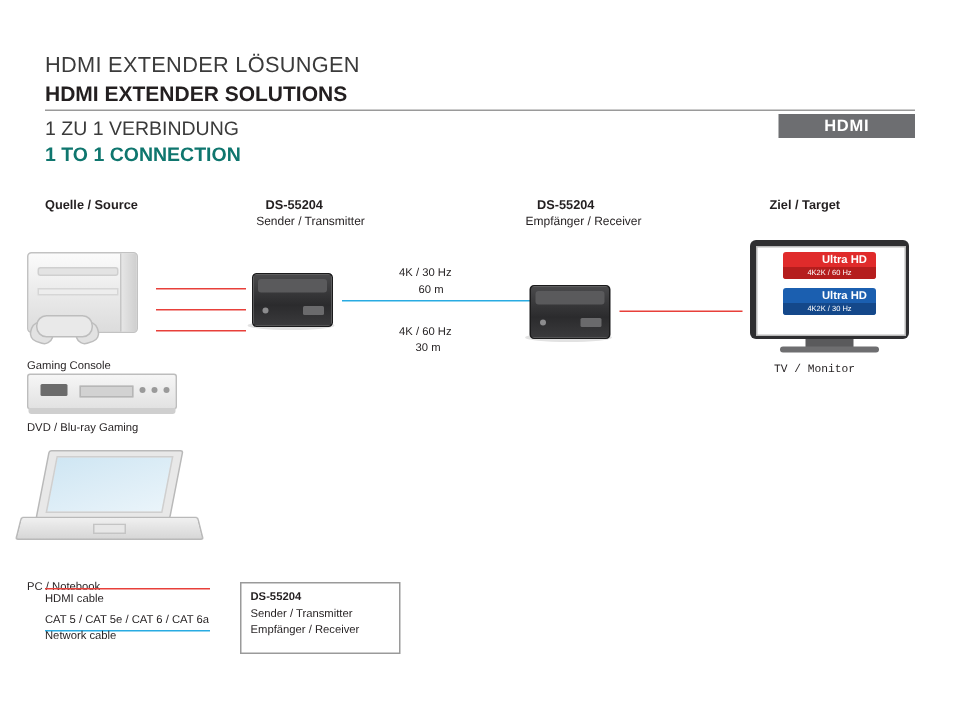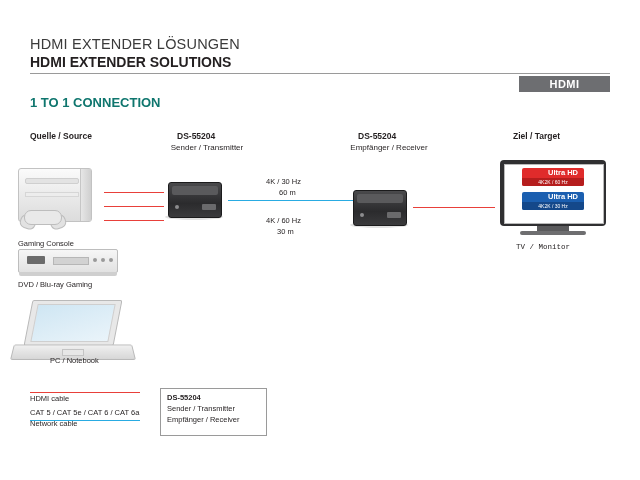--- a/index.html
+++ b/index.html
@@ -87,20 +87,21 @@
   .lgbox .b3{position:absolute;left:6px;top:26px;font-size:7.5px;}
 </style>
 </head>
 <body>
 
 <div class="page">
 
   <div class="title1">HDMI EXTENDER LÖSUNGEN</div>
   <div class="title2">HDMI EXTENDER SOLUTIONS</div>
   <div class="hrule"></div>
+  <div class="sub1">1 ZU 1 VERBINDUNG</div>
   <div class="sub2">1 TO 1 CONNECTION</div>
   <div class="hdmibadge">HDMI</div>
 
   <div class="colcap" style="left:30px;top:131px;">Quelle / Source</div>
   <div class="colcap" style="left:177px;top:131px;">DS-55204</div>
   <div class="colsub" style="left:152px;top:143px;width:110px;">Sender / Transmitter</div>
   <div class="colcap" style="left:358px;top:131px;">DS-55204</div>
   <div class="colsub" style="left:330px;top:143px;width:118px;">Empfänger / Receiver</div>
   <div class="colcap" style="left:513px;top:131px;">Ziel / Target</div>
 
@@ -125,21 +126,21 @@
     <div class="base"></div>
   </div>
   <div class="lbl" style="left:18px;top:280px;">DVD / Blu-ray Gaming</div>
 
   <div class="nb">
     <div class="screen"></div>
       <div class="scr-in"></div>
       <div class="kbd"></div>
       <div class="tp"></div>
   </div>
-  <div class="lbl" style="left:18px;top:356px;margin-left:32px;">PC / Notebook</div>
+  <div class="lbl" style="left:18px;top:386px;">PC / Notebook</div>
 
   <div class="ln red" style="left:104px;top:192px;width:60px;"></div>
   <div class="ln red" style="left:104px;top:206px;width:60px;"></div>
   <div class="ln red" style="left:104px;top:220px;width:60px;"></div>
 
   <div class="extsh" style="left:165px;top:214px;"></div>
   <div class="ext" style="left:168px;top:182px;">
     <div class="top"></div>
       <div class="led"></div>
       <div class="port"></div>

